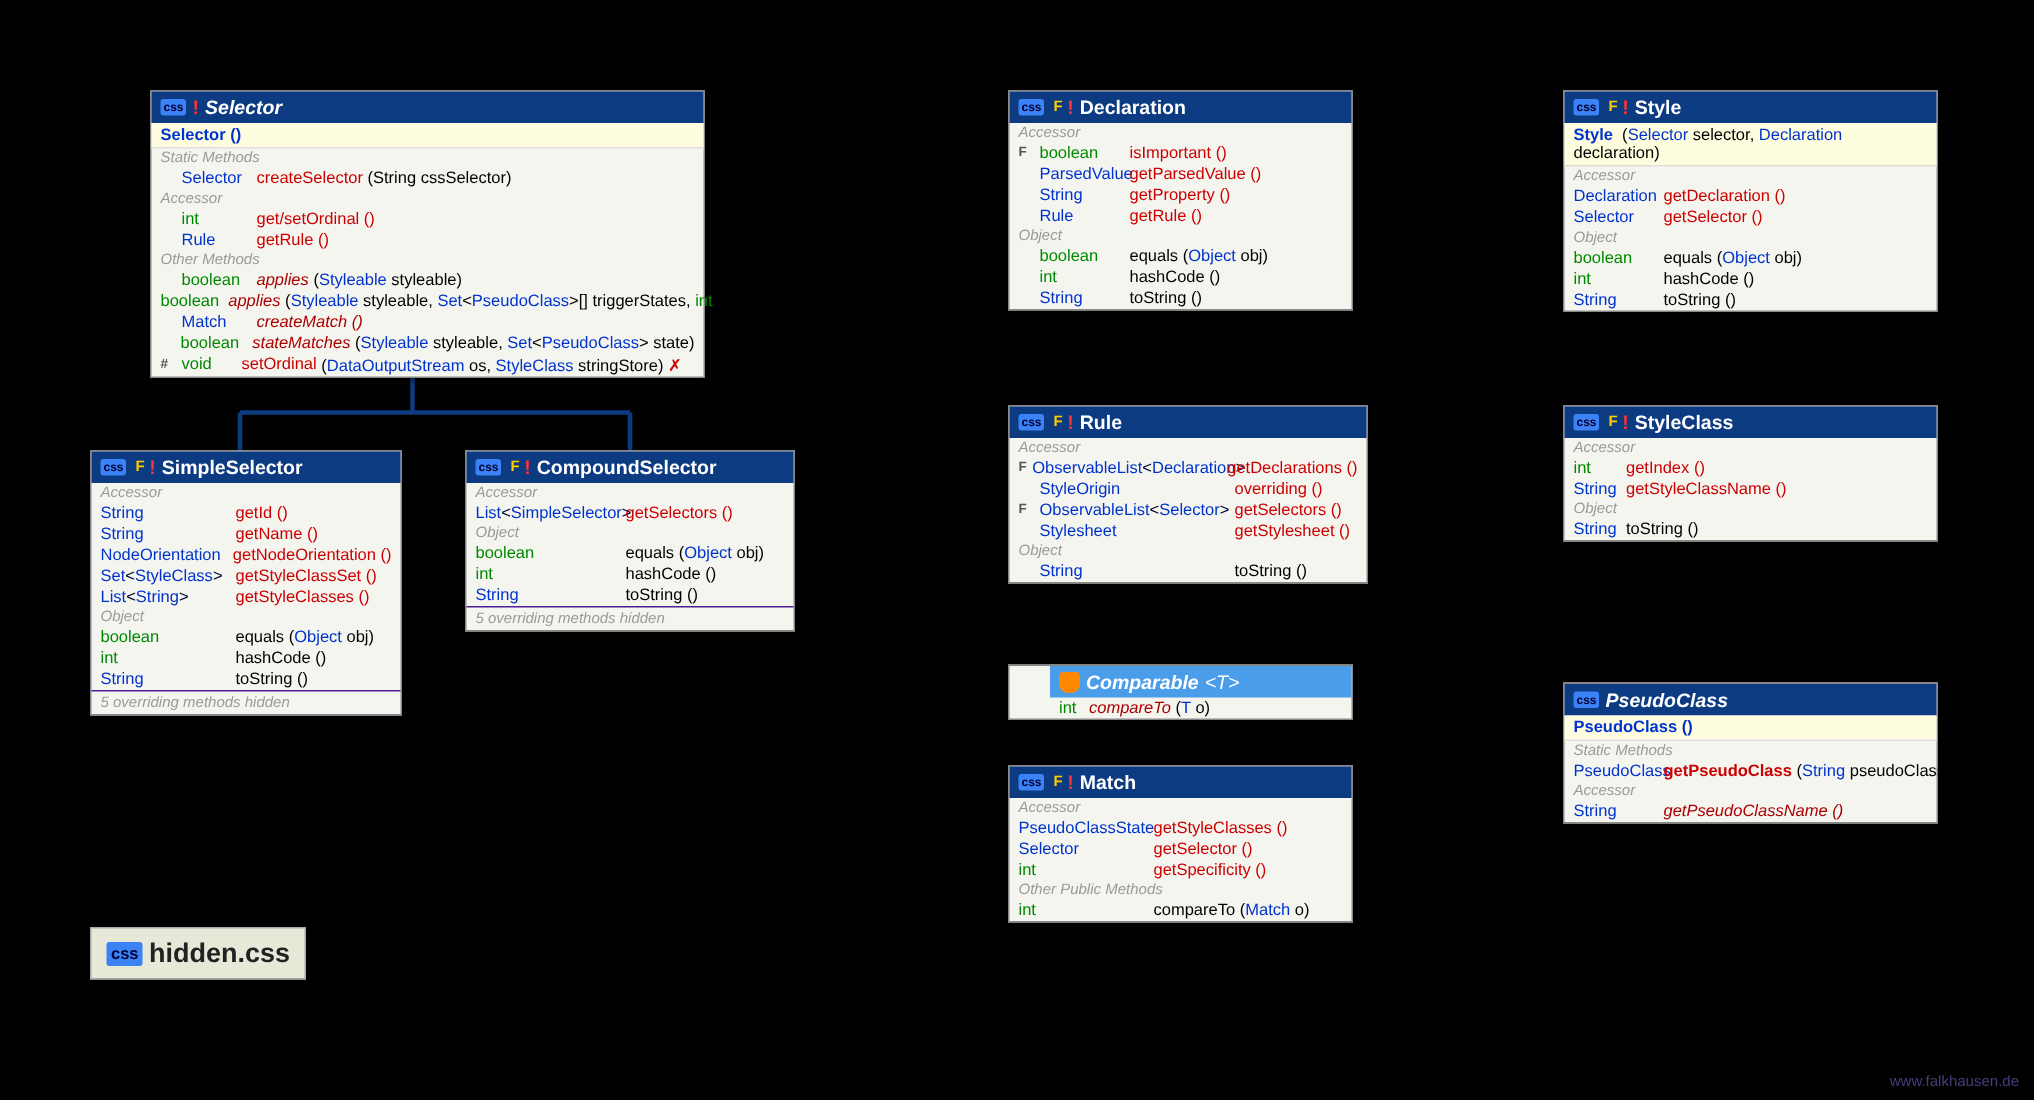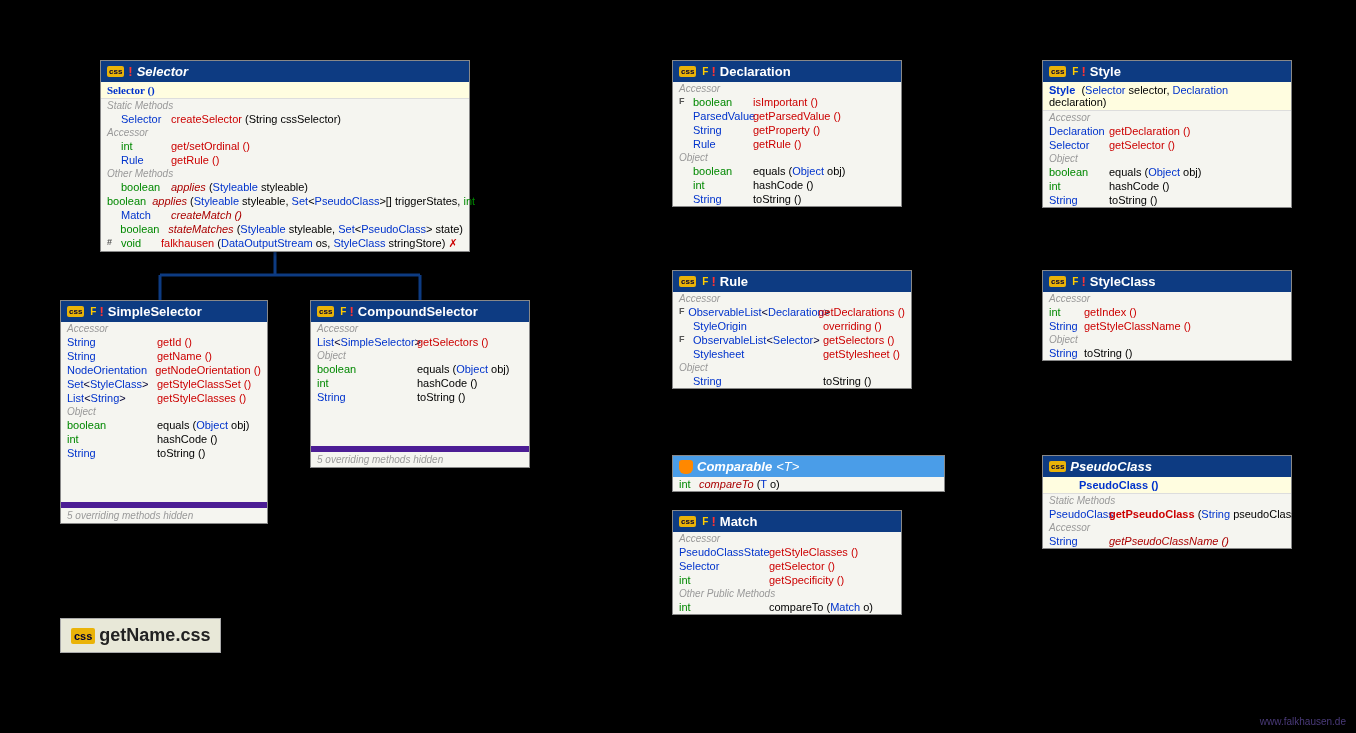--- a/index.html
+++ b/index.html
@@ -32,21 +32,21 @@
   color: #fff;
   padding: 3px 6px;
   display: flex;
   align-items: center;
   font-weight: bold;
   font-style: italic;
   font-size: 13px;
 }
 .css-icon {
   display: inline-block;
-  background: #eab308;
+  background: #3b82f6;
   color: #003;
   font-size: 8px;
   font-weight: bold;
   padding: 1px 2px;
   border-radius: 2px;
   margin-right: 4px;
 }
 .cup-icon {
   display: inline-block;
   width: 14px;
@@ -92,22 +92,21 @@
 }
 .blue { color: #0033cc; }
 .red { color: #cc0000; }
 .darkred { color: #aa0000; font-style: italic; }
 .green { color: #008800; }
 .footer-note {
   color: #999;
   font-style: italic;
   font-size: 10px;
   padding: 2px 6px;
-  border-top: 6px solid #4c1d95;
-  margin-top: 42px;
+  border-top: 1px solid #4c1d95;
 }
 .modifier {
   width: 14px;
   display: inline-block;
   text-align: left;
   font-weight: bold;
   color: #555;
   font-size: 9px;
 }
 .package-label {
@@ -141,21 +140,21 @@
   <line x1="360" y1="35" x2="360" y2="60" stroke="#0d3b82" stroke-width="3"></line>
 </svg>
 
 <div class="class-box" style="left:100px; top:60px; width:370px;">
   <div class="class-header">
     <span class="css-icon">css</span>
     <span class="flag-excl">!</span>
     <span style="font-style:italic;">Selector</span>
   </div>
   <div class="constructor-row">
-    <span class="blue" style="font-weight:bold;font-family:Liberation Serif, serif;">Selector ()</span>
+    <span class="blue" style="font-weight:bold;">Selector ()</span>
   </div>
   <div class="section-label">Static Methods</div>
   <div class="member-row">
     <span class="modifier"></span>
     <span class="ret-type blue" style="width:50px;">Selector</span>
     <span class="red" style="font-weight:normal;">createSelector</span>
     <span>&nbsp;</span>
       <span>(String cssSelector)</span>
   </div>
   <div class="section-label">Accessor</div>
@@ -192,21 +191,21 @@
   <div class="member-row">
       <span class="modifier"></span>
       <span class="ret-type green" style="width:50px;">boolean</span>
       <span class="darkred">stateMatches</span>
       <span>&nbsp;</span>
       <span>(<span class="blue">Styleable</span> styleable, <span class="blue">Set</span>&lt;<span class="blue">PseudoClass</span>&gt; state)</span>
     </div>
   <div class="member-row">
       <span class="modifier">#</span>
       <span class="ret-type green" style="width:40px;">void</span>
-      <span class="red">falkhausen</span>
+      <span class="red">setOrdinal</span>
       <span>&nbsp;</span>
       <span>(<span class="blue">DataOutputStream</span> os, <span class="blue">StyleClass</span> stringStore) <span class="red">✗</span></span>
     </div>
 </div>
 
 <div class="class-box" style="left:60px; top:300px; width:208px;">
   <div class="class-header">
     <span class="css-icon">css</span>
     <span class="flag-f">F</span>
     <span class="flag-excl">!</span>
@@ -358,21 +357,21 @@
       <span class="red">getStylesheet ()</span>
     </div>
   <div class="section-label">Object</div>
   <div class="member-row">
       <span class="modifier"></span>
       <span class="ret-type blue" style="width:130px;">String</span>
       <span>toString ()</span>
     </div>
 </div>
 
-<div class="class-box" style="left:672px; top:455px; width:273px;">
+<div class="class-box" style="left:672px; top:443px; width:230px;padding-left:27px;">
   <div class="interface-header">
     <span class="cup-icon"></span>
     <span>Comparable</span>
     <span class="typeparam" style="margin-left:4px;">&lt;T&gt;</span>
   </div>
   <div class="member-row">
       <span class="ret-type green" style="width:20px;">int</span>
       <span class="darkred">compareTo</span>
       <span>&nbsp;</span>
       <span>(<span class="blue">T</span> o)</span>
@@ -467,34 +466,34 @@
       <span>toString ()</span>
     </div>
 </div>
 
 <div class="class-box" style="left:1042px; top:455px; width:250px;">
   <div class="class-header">
     <span class="css-icon">css</span>
     <span style="font-style:italic;">PseudoClass</span>
   </div>
   <div class="constructor-row">
-    <span class="blue" style="font-weight:bold;margin-left:30px;">PseudoClass ()</span>
+    <span class="blue" style="font-weight:bold;">PseudoClass ()</span>
   </div>
   <div class="section-label">Static Methods</div>
   <div class="member-row">
       <span class="ret-type blue" style="width:60px;">PseudoClass</span>
       <span class="red" style="font-weight:bold;">getPseudoClass</span>
       <span>&nbsp;</span>
       <span>(<span class="blue">String</span> pseudoClass)</span>
     </div>
   <div class="section-label">Accessor</div>
   <div class="member-row">
       <span class="ret-type blue" style="width:60px;">String</span>
       <span class="darkred">getPseudoClassName ()</span>
     </div>
 </div>
 
 <div class="package-label" style="left:60px; top:618px;">
   <span class="css-icon" style="font-size:11px; padding:2px 3px;">css</span>
-  <span>getName.css</span>
+  <span>hidden.css</span>
 </div>
 
 <div class="watermark">www.falkhausen.de</div>
 
 </body></html>

